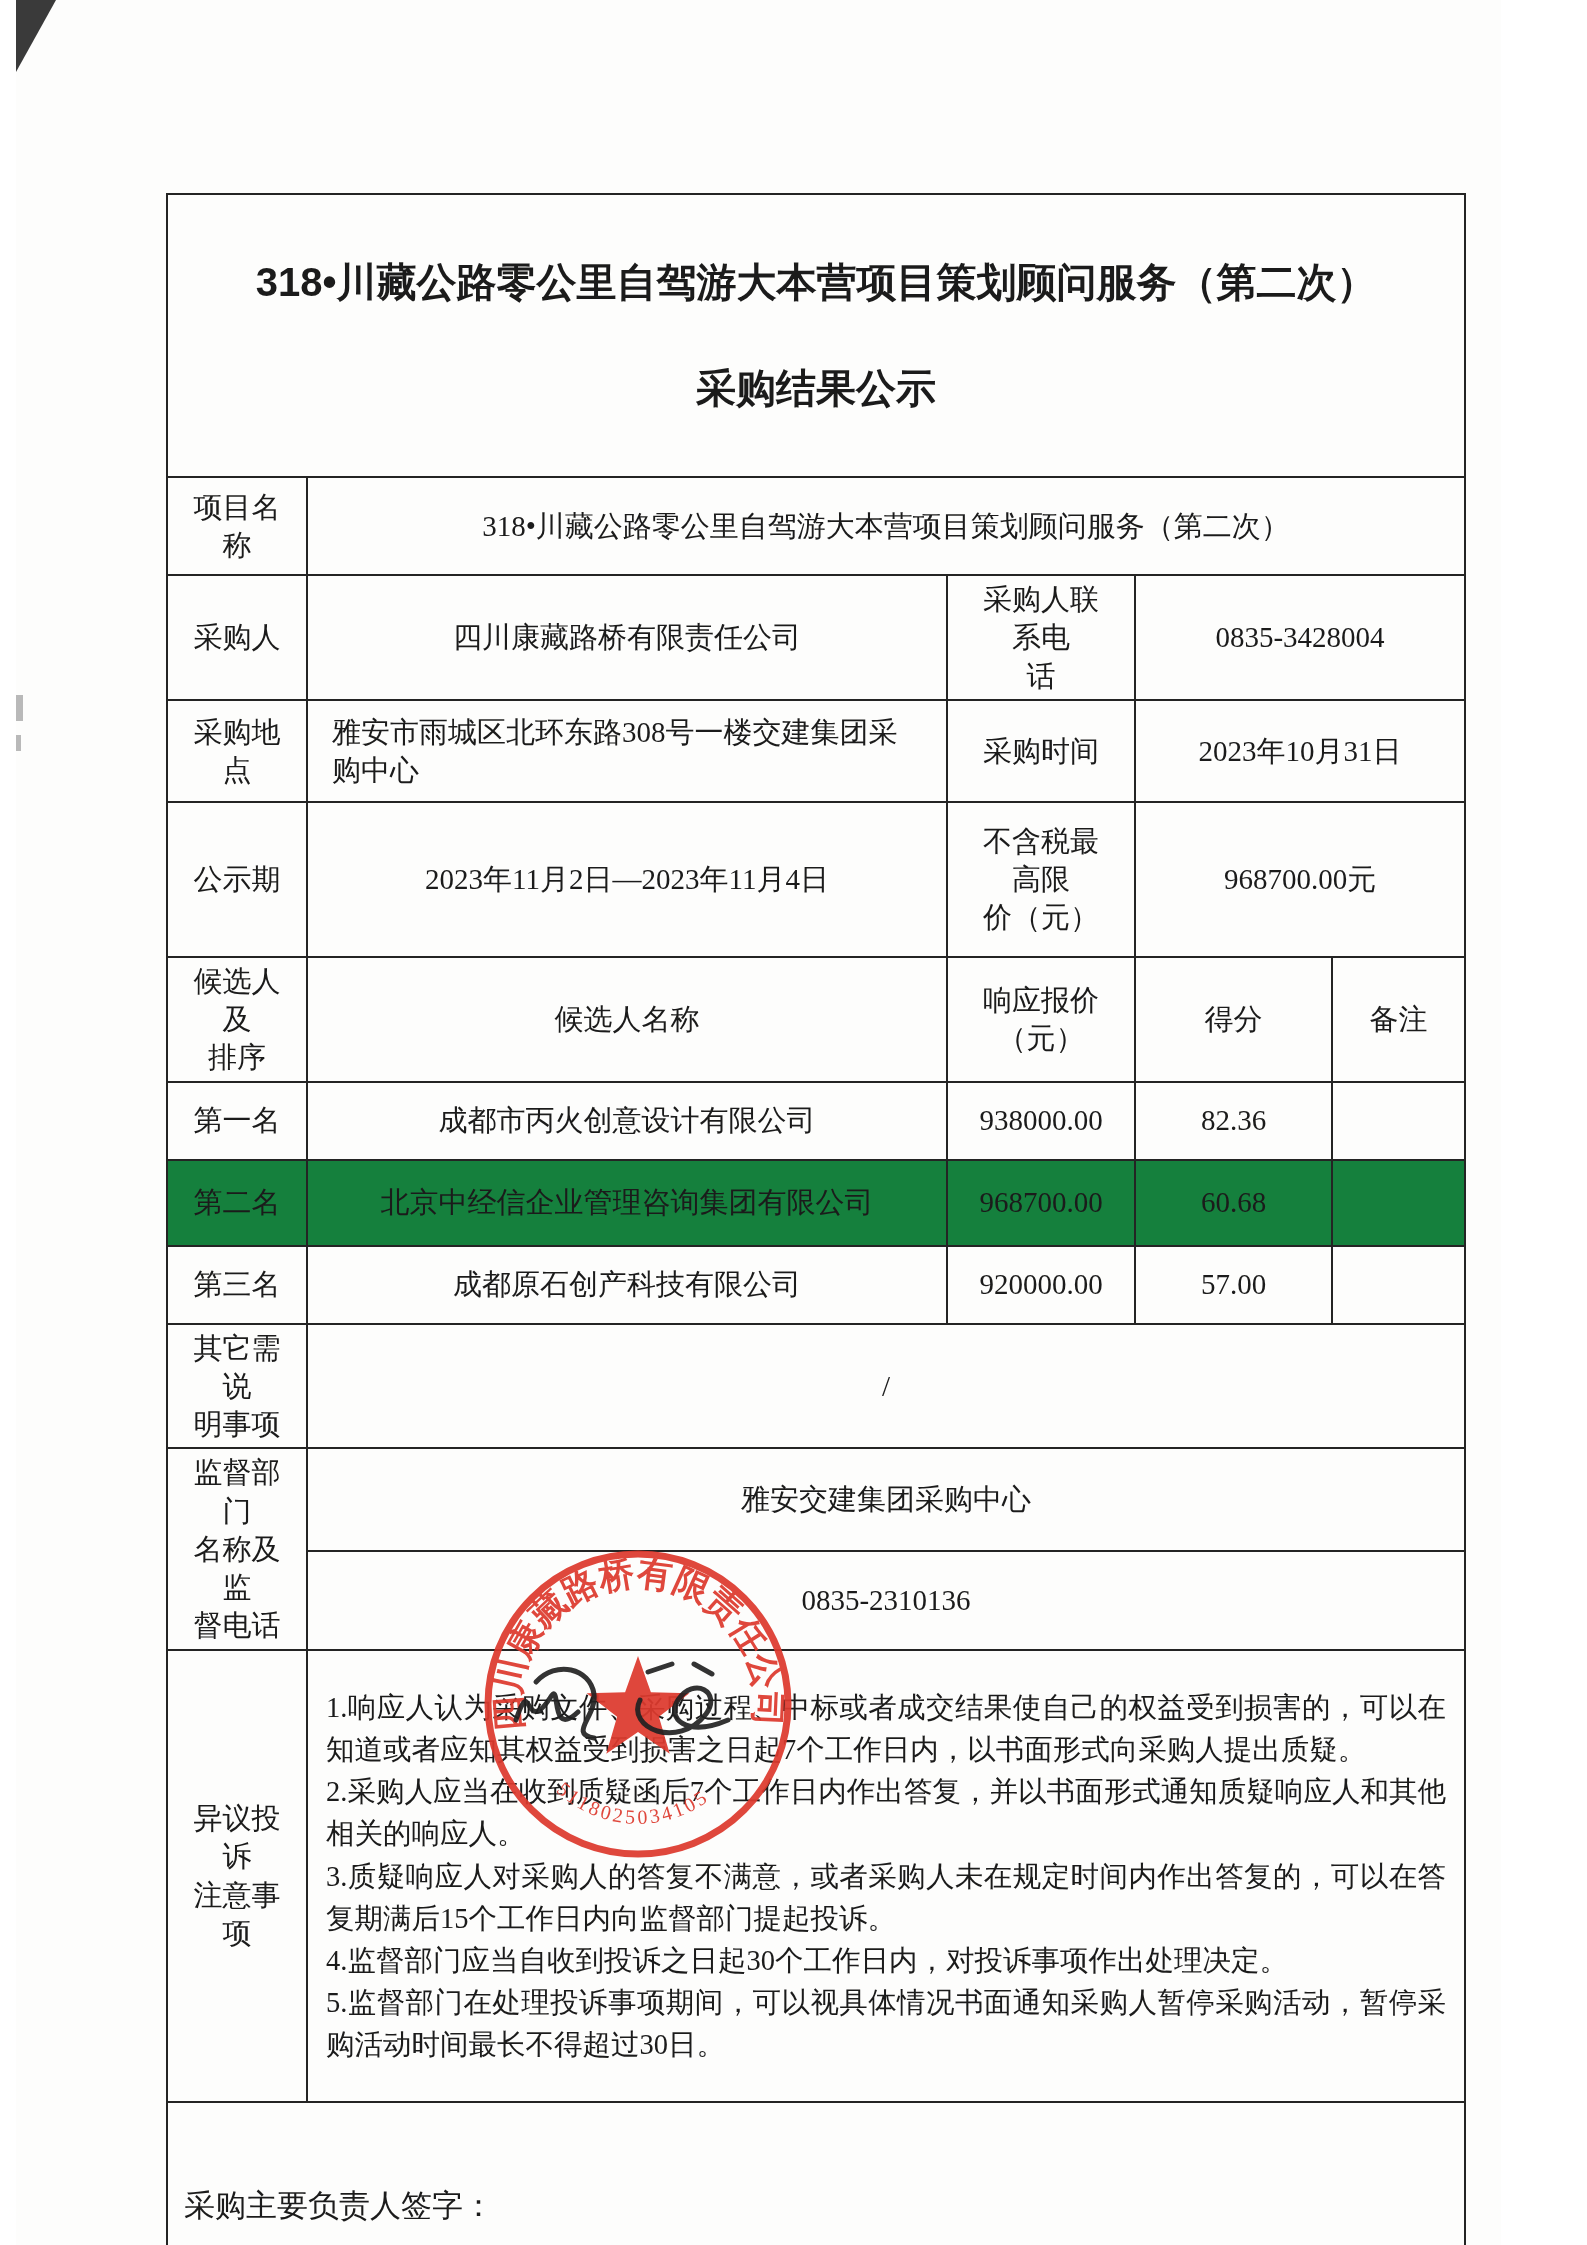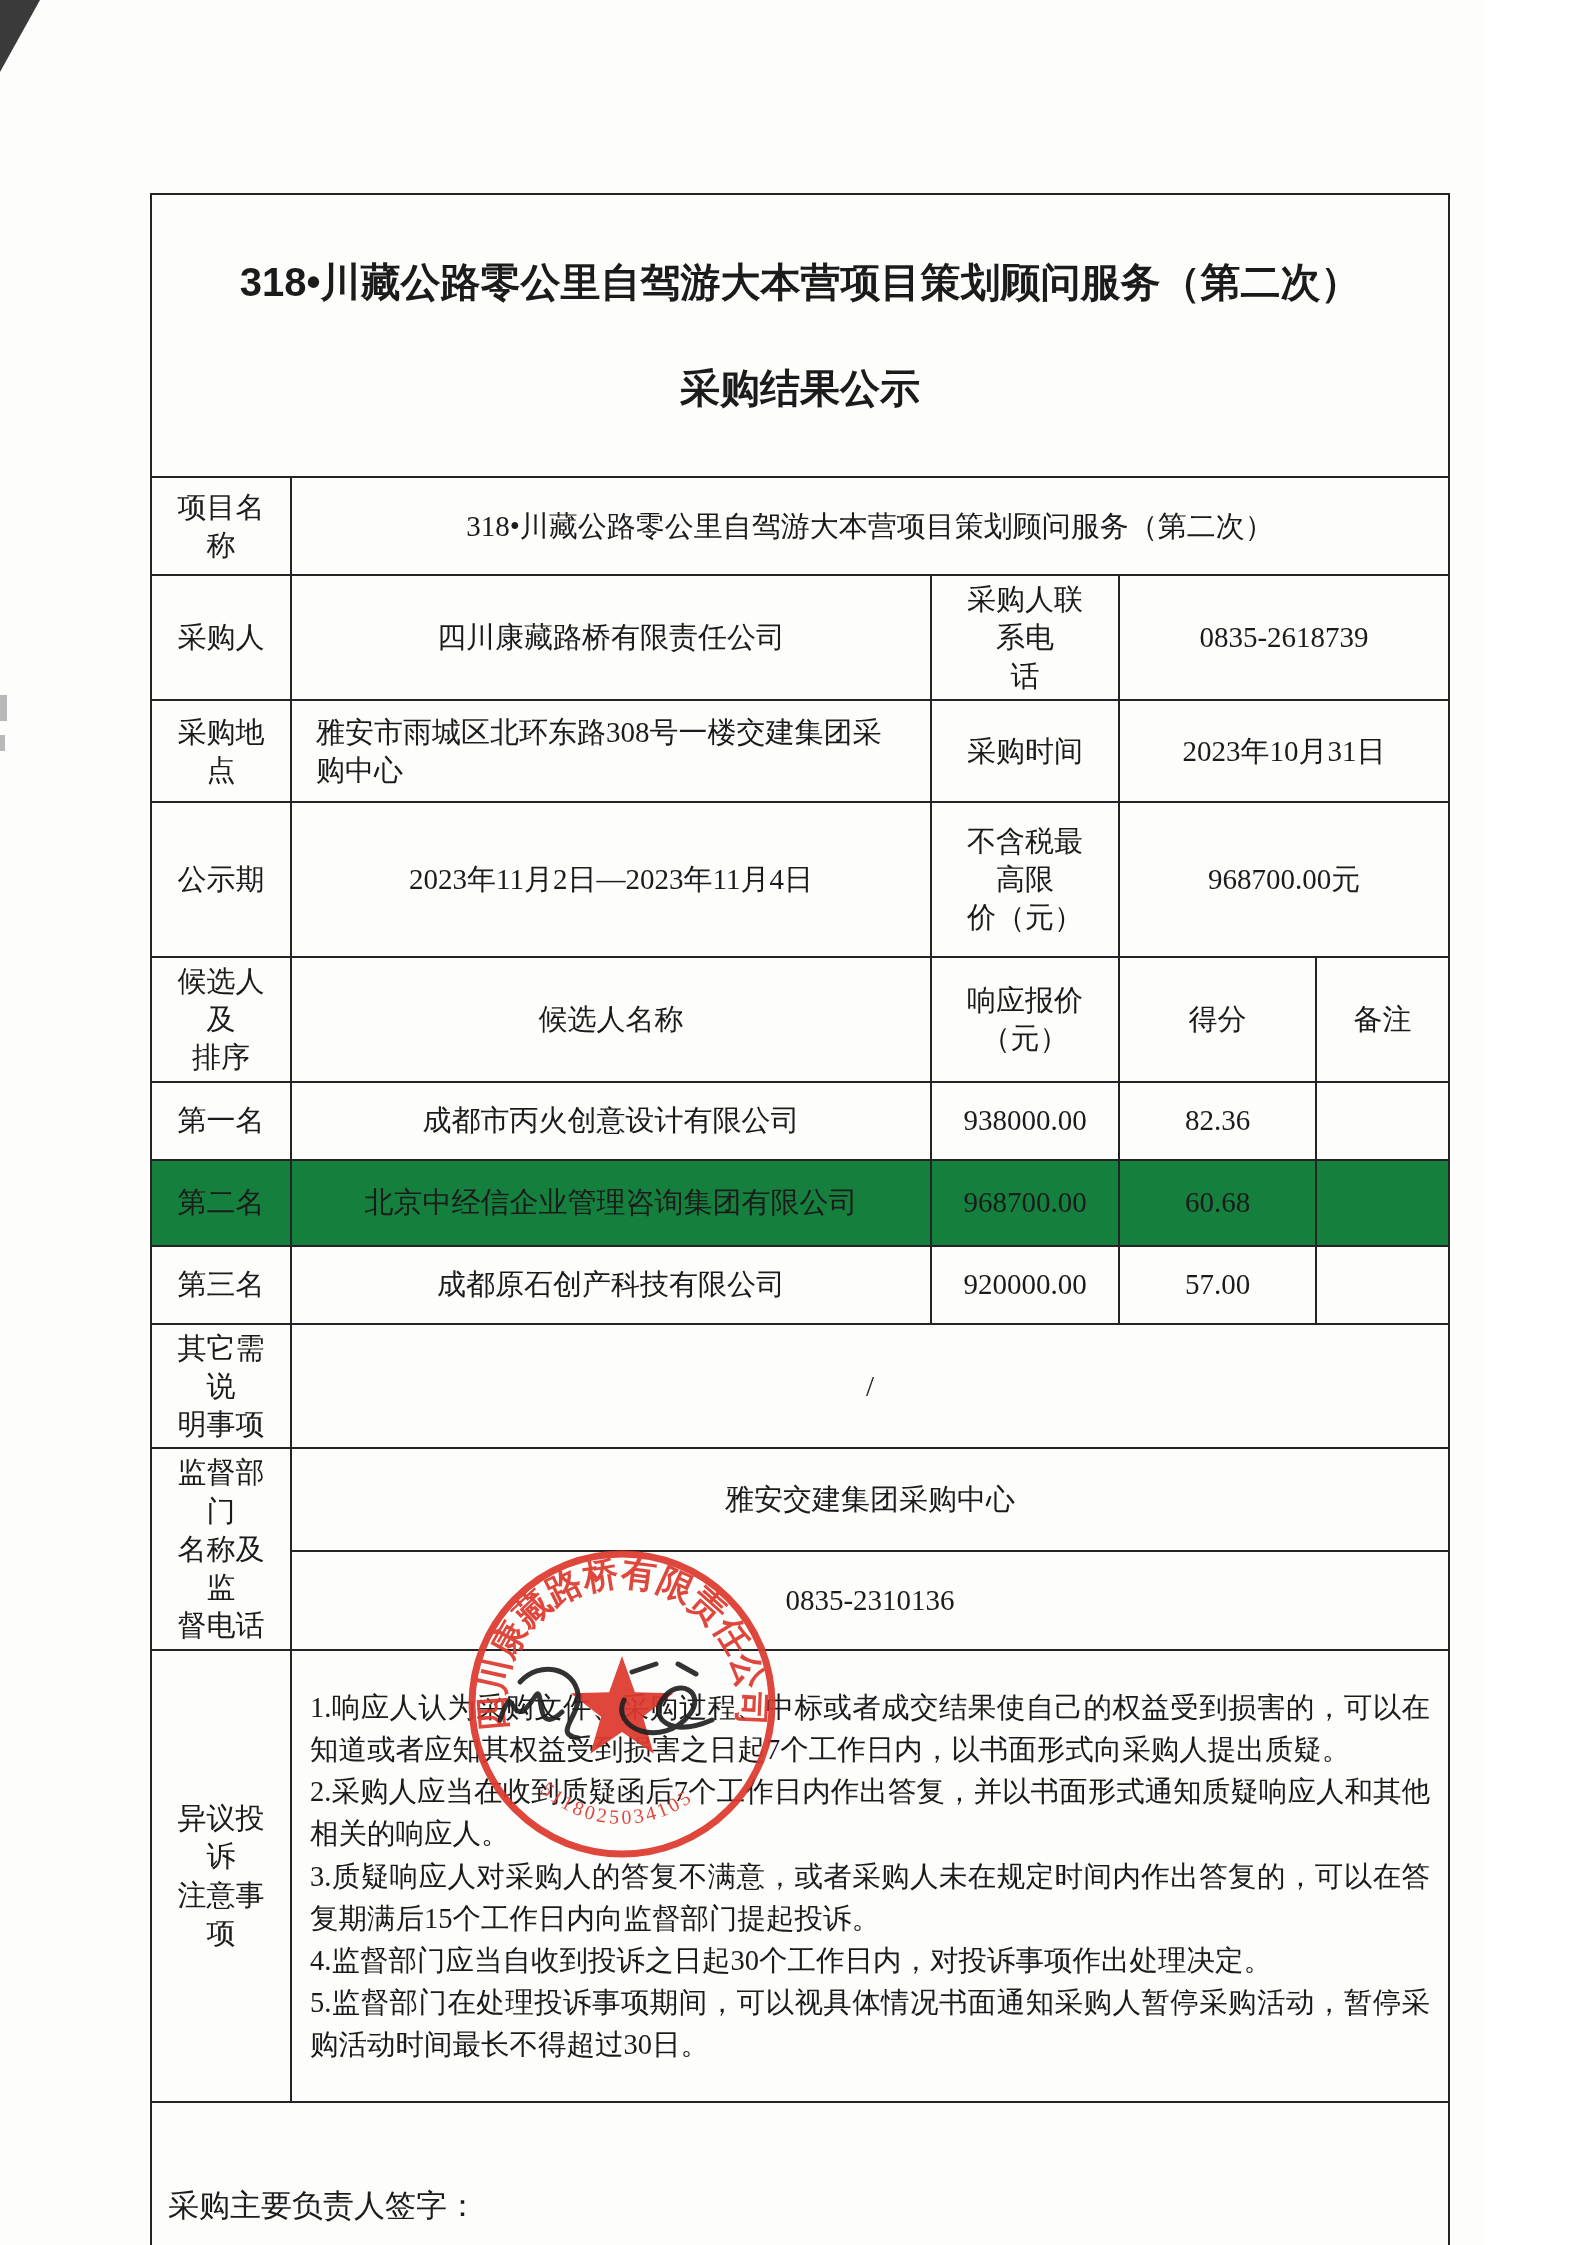--- a/index.html
+++ b/index.html
@@ -2,21 +2,21 @@
 <html><head>
 <meta charset="utf-8">
 <style>
   html,body{margin:0;padding:0;}
   body{
     width:1587px;height:2245px;
     background:#ffffff;
     font-family:"Liberation Serif","DejaVu Serif",serif;
     color:#1b1b1b;
   }
-  .page{position:relative;width:1485px;height:2245px;background:#fdfdfc;overflow:hidden;}
+  .page{position:relative;width:1485px;height:2245px;background:#fdfdfc;overflow:hidden;margin-left:16px;}
 
   
   .corner-artifact{
     position:absolute;left:0;top:0;width:40px;height:72px;
     background:#3a3a3a;
     clip-path:polygon(0 0,100% 0,0 100%);
   }
   .edge-mark{position:absolute;left:0;background:#b9b9b9;}
   .edge-mark.m1{top:695px;width:7px;height:26px;}
   .edge-mark.m2{top:735px;width:5px;height:16px;}
@@ -111,21 +111,21 @@
     <tr class="h-project">
       <td>项目名称</td>
       <td colspan="4">318•川藏公路零公里自驾游大本营项目策划顾问服务（第二次）</td>
     </tr>
 
     <tr class="h-std">
       <td>采购人</td>
       <td>四川康藏路桥有限责任公司</td>
       <td>采购人联系电
 话</td>
-      <td colspan="2">0835-2618739</td>
+      <td colspan="2">0835-3428004</td>
     </tr>
 
     <tr class="h-std">
       <td>采购地点</td>
       <td class="left-text">雅安市雨城区北环东路308号一楼交建集团采购中心</td>
       <td>采购时间</td>
       <td colspan="2">2023年10月31日</td>
     </tr>
 
     <tr class="h-period">

